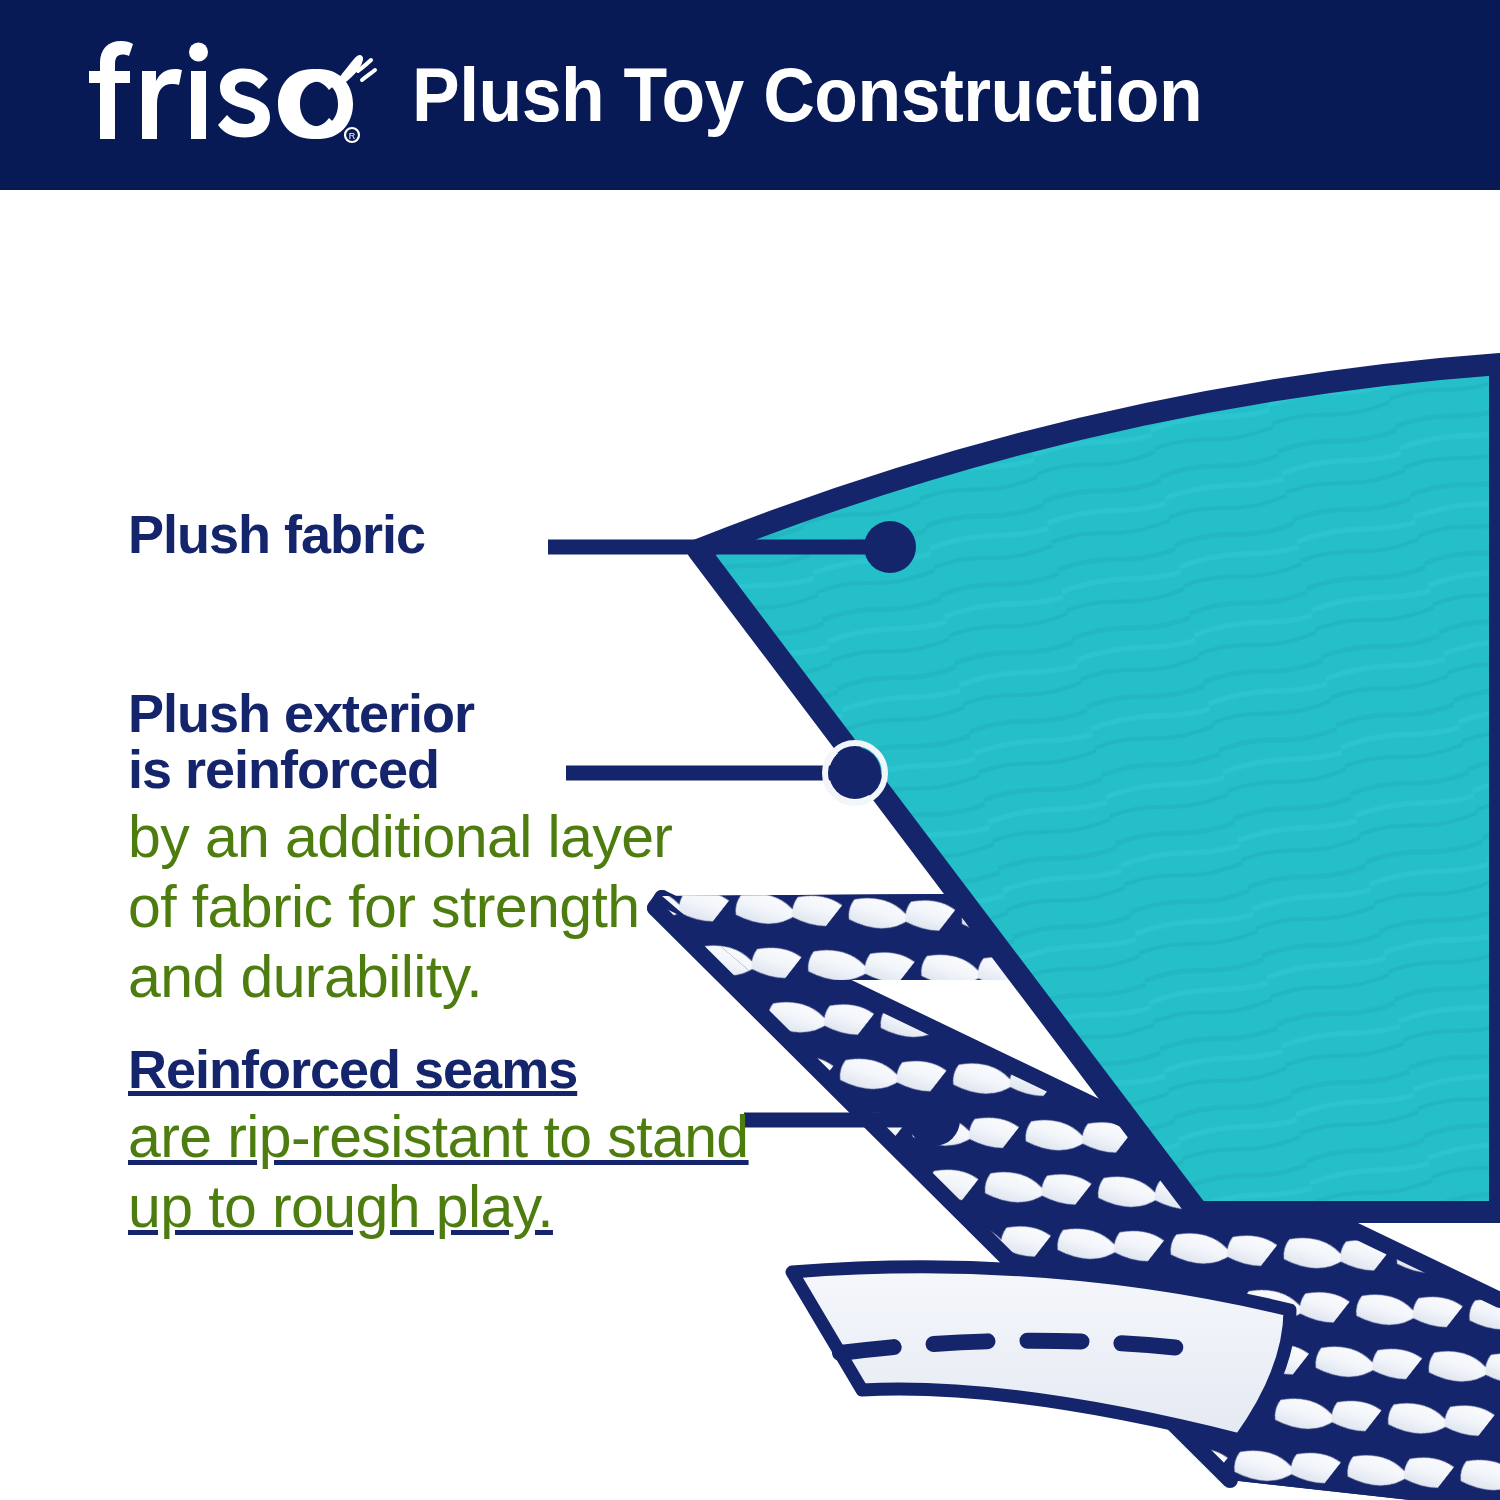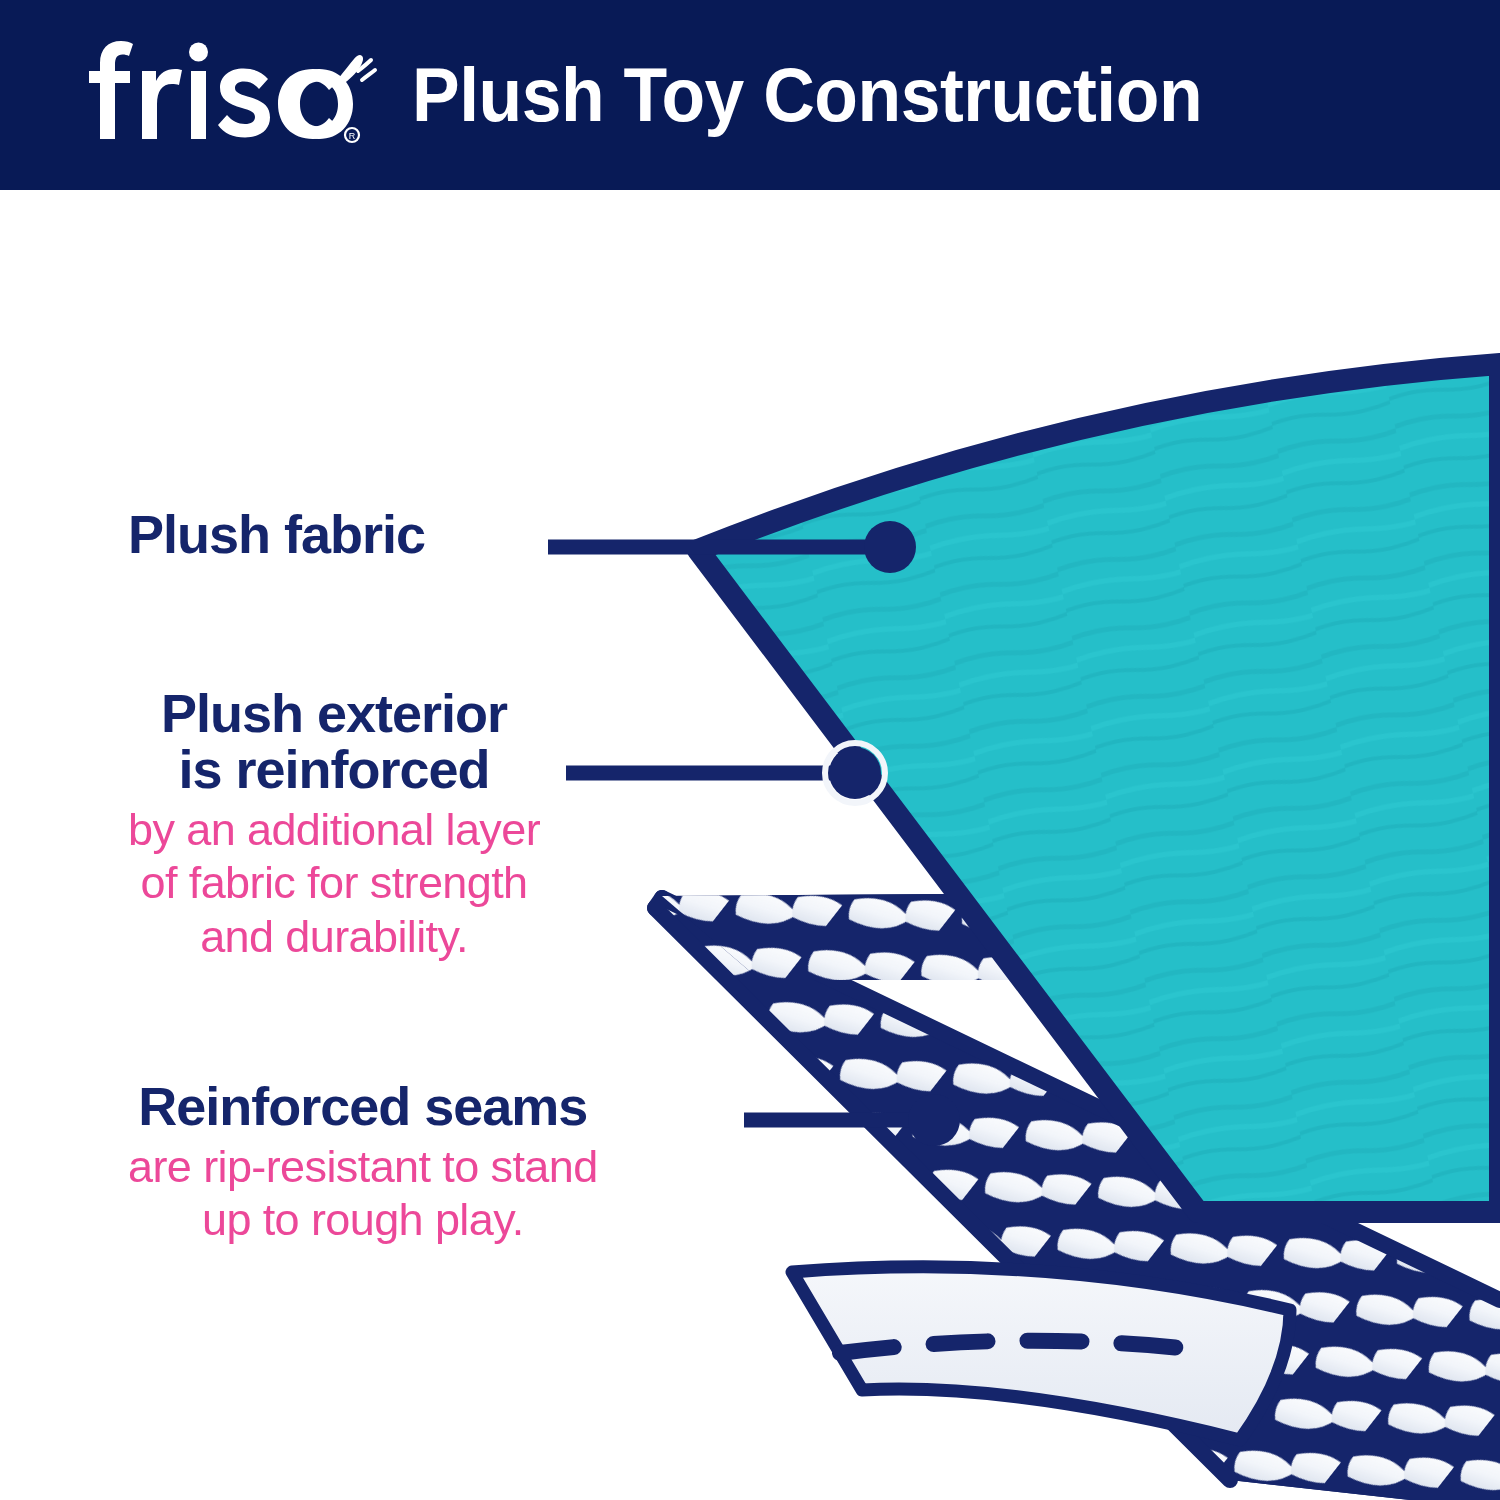--- a/index.html
+++ b/index.html
@@ -59,46 +59,45 @@
     width: 1500px;
     height: 1310px;
   }
   #illustration svg { display: block; }
 
   
   .label-block {
     position: absolute;
     left: 128px;
     color: #15256B;
-    text-align: center;
   }
   .label-head {
     font-family: "Liberation Sans", sans-serif;
     font-weight: bold;
     font-size: 54px;
     line-height: 1.04;
     letter-spacing: -1px;
     color: #15256B;
     white-space: pre-line;
     margin: 0;
   }
   .label-body {
     font-family: "Liberation Sans", sans-serif;
     font-weight: normal;
-    font-size: 45px;
+    font-size: 59px;
     line-height: 1.18;
     letter-spacing: -0.6px;
-    color: #ec4899;
+    color: #4d7c0f;
     white-space: pre-line;
     margin: 0;
     padding-top: 6px;
   }
   #block-plush-fabric { top: 506px; }
   #block-plush-exterior { top: 650px; margin-top: 35px; }
-  #block-reinforced-seams { top: 1078px; }
+  #block-reinforced-seams { top: 1041px; text-decoration: underline; }
 </style>
 </head>
 <body>
 
 <div id="page">
 
   <div id="header-bar">
 
     <div id="brand-logo">
       <svg width="300" height="120" viewBox="0 0 300 120" aria-hidden="true">

